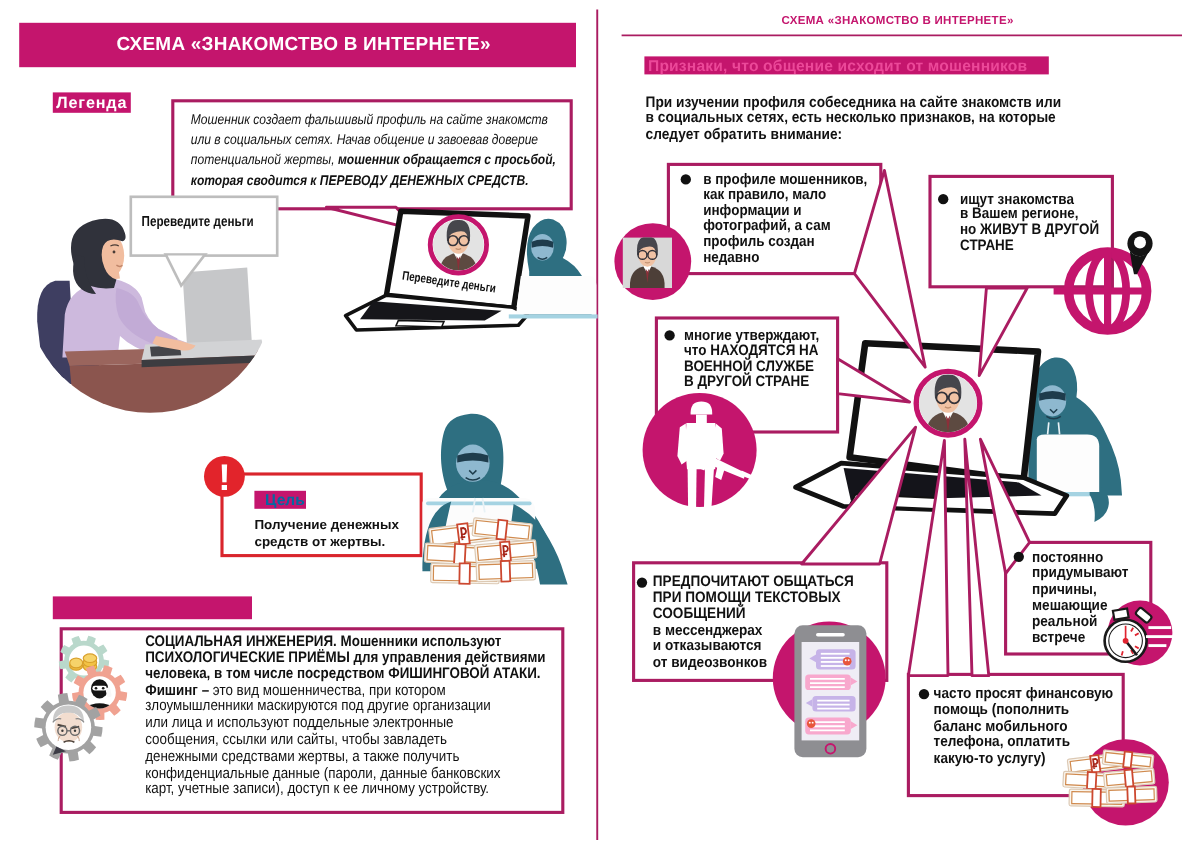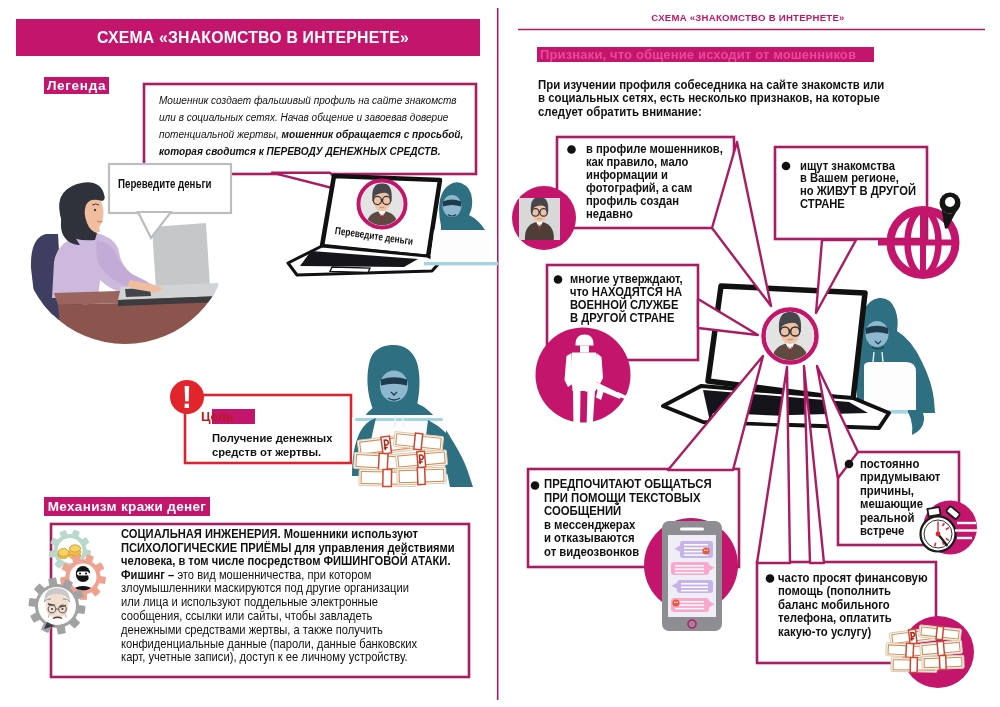--- a/index.html
+++ b/index.html
@@ -323,23 +323,22 @@
 <circle cx="558" cy="279.5" r="4.3" fill="#111"></circle>
 <circle cx="535" cy="485.5" r="4.3" fill="#111"></circle>
 <circle cx="770" cy="578.5" r="4.3" fill="#111"></circle>
 <circle cx="849" cy="464" r="4.3" fill="#111"></circle>
 </svg>
 <div style="position:absolute;left:21px;top:19px;width:464px;height:37px;line-height:38px;text-align:center;color:#fff;font-size:15.8px;font-weight:bold;letter-spacing:0.2px;">СХЕМА «ЗНАКОМСТВО В ИНТЕРНЕТЕ»</div>
 <div style="position:absolute;left:44px;top:77px;width:65px;height:17px;line-height:18px;text-align:center;color:#fff;font-size:13.5px;font-weight:bold;letter-spacing:0.7px;">Легенда</div>
 <div style="position:absolute;left:159px;top:92.3px;font-size:11.7px;line-height:16.9px;font-weight:normal;font-style:italic;color:#111;white-space:nowrap;letter-spacing:0px;transform:scaleX(0.86);transform-origin:0 0;">Мошенник создает фальшивый профиль на сайте знакомств<br>или в социальных сетях. Начав общение и завоевав доверие<br>потенциальной жертвы, <b>мошенник обращается с просьбой,</b><br><b>которая сводится к ПЕРЕВОДУ ДЕНЕЖНЫХ СРЕДСТВ.</b></div>
 <div style="position:absolute;left:118px;top:176.5px;font-size:12px;line-height:14px;font-weight:bold;font-style:normal;color:#111;white-space:nowrap;letter-spacing:0px;transform:scaleX(0.81);transform-origin:0 0;">Переведите деньги</div>
 <div style="position:absolute;left:336px;top:224px;font-size:10.5px;font-weight:bold;color:#111;white-space:nowrap;transform:rotate(8deg) scaleX(0.78);transform-origin:0 0;">Переведите деньги</div>
-<div style="position:absolute;left:196px;top:409px;width:43px;height:15px;line-height:15.5px;text-align:center;color:#b91c1c;font-size:13px;font-weight:bold;">Цель</div>
+<div style="position:absolute;left:216px;top:409px;width:43px;height:15px;line-height:15.5px;text-align:center;color:#0369a1;font-size:13px;font-weight:bold;">Цель</div>
 <div style="position:absolute;left:212px;top:430.7px;font-size:11px;line-height:14.4px;font-weight:bold;font-style:normal;color:#111;white-space:nowrap;letter-spacing:0px;transform:scaleX(1.02);transform-origin:0 0;">Получение денежных<br>средств от жертвы.</div>
-<div style="position:absolute;left:44px;top:497px;width:166px;height:19px;line-height:20px;text-align:center;color:#fff;font-size:13.5px;font-weight:bold;letter-spacing:0.35px;">Механизм кражи денег</div>
 <div style="position:absolute;left:121px;top:527.8px;font-size:12.7px;line-height:13.8px;font-weight:bold;font-style:normal;color:#111;white-space:nowrap;letter-spacing:0px;transform:scaleX(0.88);transform-origin:0 0;">СОЦИАЛЬНАЯ ИНЖЕНЕРИЯ. Мошенники используют<br>ПСИХОЛОГИЧЕСКИЕ ПРИЁМЫ для управления действиями<br>человека, в том числе посредством ФИШИНГОВОЙ АТАКИ.</div>
 <div style="position:absolute;left:121px;top:568.6px;font-size:12.7px;line-height:13.8px;font-weight:normal;font-style:normal;color:#111;white-space:nowrap;letter-spacing:0px;transform:scaleX(0.88);transform-origin:0 0;"><b>Фишинг –</b> это вид мошенничества, при котором<br>злоумышленники маскируются под другие организации<br>или лица и используют поддельные электронные<br>сообщения, ссылки или сайты, чтобы завладеть<br>денежными средствами жертвы, а также получить<br>конфиденциальные данные (пароли, данные банковских<br>карт, учетные записи), доступ к ее личному устройству.</div>
 <div style="position:absolute;left:500px;top:11.5px;width:496px;text-align:center;color:#c4156d;font-size:9.6px;font-weight:bold;letter-spacing:0.25px;">СХЕМА «ЗНАКОМСТВО В ИНТЕРНЕТЕ»</div>
 <div style="position:absolute;left:540px;top:47px;width:334px;height:15px;line-height:16px;color:#ec4899;font-size:13px;font-weight:bold;letter-spacing:0.15px;">Признаки, что общение исходит от мошенников</div>
 <div style="position:absolute;left:538px;top:78.5px;font-size:12.7px;line-height:13.9px;font-weight:bold;font-style:normal;color:#111;white-space:nowrap;letter-spacing:0px;transform:scaleX(0.9);transform-origin:0 0;">При изучении профиля собеседника на сайте знакомств или<br>в социальных сетях, есть несколько признаков, на которые<br>следует обратить внимание:</div>
 <div style="position:absolute;left:586px;top:143px;font-size:12.6px;line-height:13.1px;font-weight:bold;font-style:normal;color:#111;white-space:nowrap;letter-spacing:0px;transform:scaleX(0.89);transform-origin:0 0;">в профиле мошенников,<br>как правило, мало<br>информации и<br>фотографий, а сам<br>профиль создан<br>недавно</div>
 <div style="position:absolute;left:800px;top:159.6px;font-size:12.6px;line-height:12.8px;font-weight:bold;font-style:normal;color:#111;white-space:nowrap;letter-spacing:0px;transform:scaleX(0.89);transform-origin:0 0;">ищут знакомства<br>в Вашем регионе,<br>но ЖИВУТ В ДРУГОЙ<br>СТРАНЕ</div>
 <div style="position:absolute;left:570px;top:272.5px;font-size:12.6px;line-height:13.3px;font-weight:bold;font-style:normal;color:#111;white-space:nowrap;letter-spacing:0px;transform:scaleX(0.89);transform-origin:0 0;">многие утверждают,<br>что НАХОДЯТСЯ НА<br>ВОЕННОЙ СЛУЖБЕ<br>В ДРУГОЙ СТРАНЕ</div>
 <div style="position:absolute;left:544px;top:478px;font-size:12.6px;line-height:13.5px;font-weight:bold;font-style:normal;color:#111;white-space:nowrap;letter-spacing:0px;transform:scaleX(0.9);transform-origin:0 0;">ПРЕДПОЧИТАЮТ ОБЩАТЬСЯ<br>ПРИ ПОМОЩИ ТЕКСТОВЫХ<br>СООБЩЕНИЙ<br>в мессенджерах<br>и отказываются<br>от видеозвонков</div>
 <div style="position:absolute;left:778px;top:571.7px;font-size:12.6px;line-height:13.5px;font-weight:bold;font-style:normal;color:#111;white-space:nowrap;letter-spacing:0px;transform:scaleX(0.9);transform-origin:0 0;">часто просят финансовую<br>помощь (пополнить<br>баланс мобильного<br>телефона, оплатить<br>какую-то услугу)</div>

